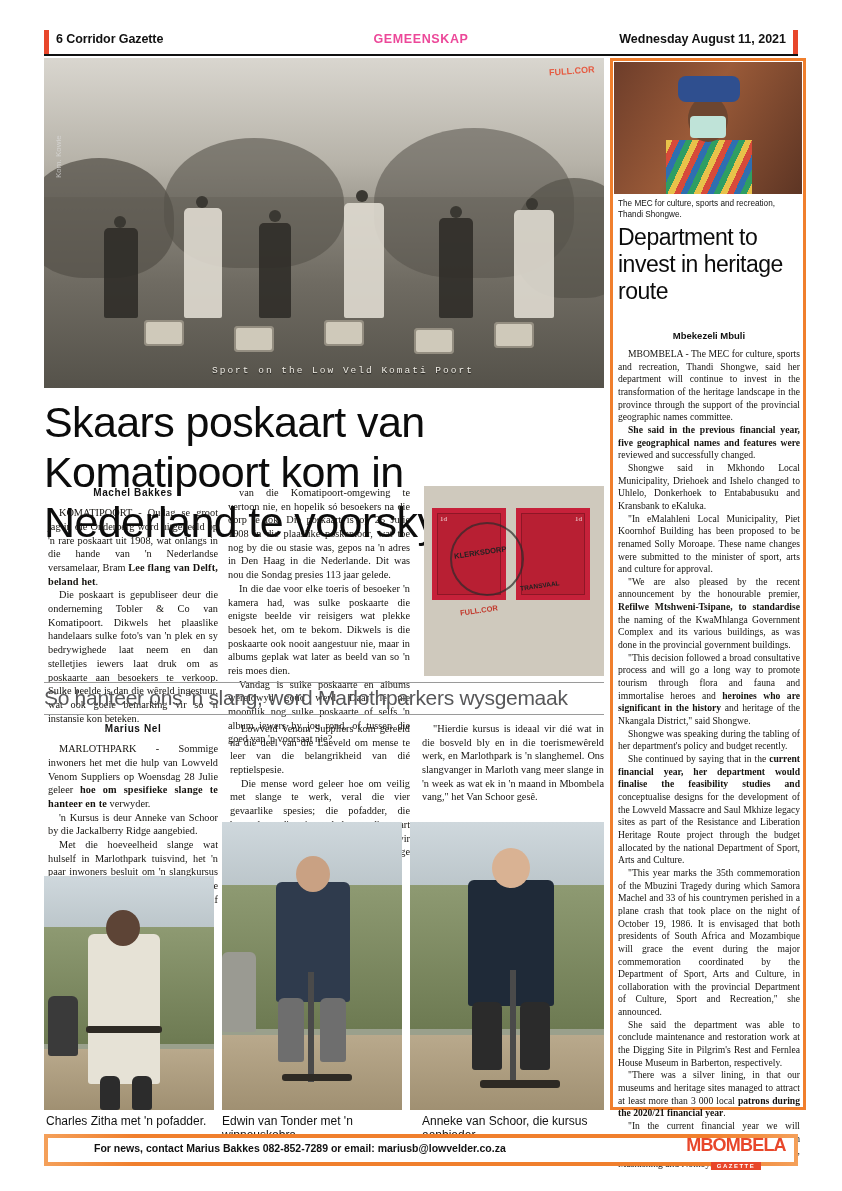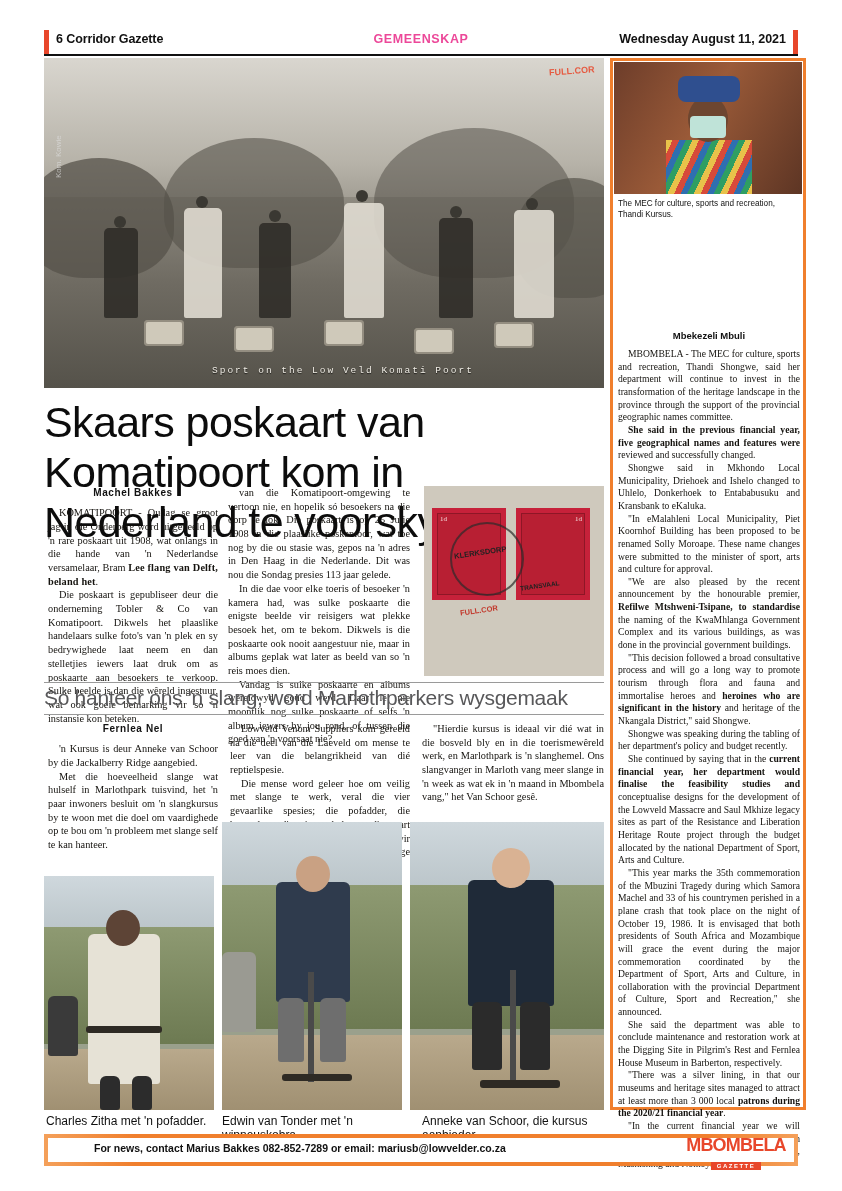--- a/index.html
+++ b/index.html
@@ -232,22 +232,23 @@
     <div class="canceltxt" style="left:30px;top:62px;">KLERKSDORP</div>
     <div class="canceltxt" style="left:96px;top:96px;font-size:6.5px;">TRANSVAAL</div>
     <div class="canceltxt" style="left:36px;top:120px;color:#c2362a;">FULL.COR</div>
   </div>
 
   <div class="rule2"></div>
   <div class="headline2">Só hanteer ons 'n slang, word Marlothparkers wysgemaak</div>
   <div class="rule2b"></div>
 
   <div class="col" id="a2c1">
-    <div class="byline">Fernlea Nel</div>
-    <div>
+    <div class="byline">Marius Nel</div>
+    <div>
+        <p>MARLOTHPARK - Sommige inwoners het met die hulp van Lowveld Venom Suppliers op Woensdag 28 Julie geleer <b class="hl">hoe om spesifieke slange te hanteer en te</b> verwyder.</p>
         <p>'n Kursus is deur Anneke van Schoor by die Jackalberry Ridge aangebied.</p>
         <p>Met die hoeveelheid slange wat hulself in Marlothpark tuisvind, het 'n paar inwoners besluit om 'n slangkursus by te woon met die doel om vaardighede op te bou om 'n probleem met slange self te kan hanteer.</p>
       </div>
   </div>
   <div class="col" id="a2c2">
     <div>
         <p>Lowveld Venom Suppliers kom gereeld na dié deel van die Laeveld om mense te leer van die belangrikheid van dié reptielspesie.</p>
         <p>Die mense word geleer hoe om veilig met slange te werk, veral die vier gevaarlike spesies; die pofadder, die boomslang, die wipneuskobra en die swart mamba. Basiese opleiding in noodhulp vir wanneer iemand deur een van dié slange gepik word, word ook aangebied.</p>
       </div>
   </div>
@@ -299,21 +300,22 @@
   <div class="cap" id="cap3">Anneke van Schoor, die kursus aanbieder.</div>
 
   <div class="side"></div>
   <div class="side-photo">
     <div class="sp-bg"></div>
     <div class="sp-dress"></div>
     <div class="sp-face"></div>
     <div class="sp-mask"></div>
     <div class="sp-hat"></div>
   </div>
-  <div class="side-cap">The MEC for culture, sports and recreation, Thandi Kursus.</div>
+  <div class="side-cap">The MEC for culture, sports and recreation, Thandi Shongwe.</div>
+  <div class="side-head">Department to invest in heritage route</div>
   <div class="side-byline">Mbekezeli Mbuli</div>
   <div id="sidebody">
       <p>MBOMBELA - The MEC for culture, sports and recreation, Thandi Shongwe, said her department will continue to invest in the transformation of the heritage landscape in the province through the support of the provincial geographic names committee.</p>
       <p><b class="hl">She said in the previous financial year, five geographical names and features were</b> reviewed and successfully changed.</p>
       <p>Shongwe said in Mkhondo Local Municipality, Driehoek and Ishelo changed to Uhlelo, Donkerhoek to Entababusuku and Kransbank to eKaluka.</p>
       <p>"In eMalahleni Local Municipality, Piet Koornhof Building has been proposed to be renamed Solly Moroape. These name changes were submitted to the minister of sport, arts and culture for approval.</p>
       <p>"We are also pleased by the recent announcement by the honourable premier, <b class="hl">Refilwe Mtshweni-Tsipane, to standardise</b> the naming of the KwaMhlanga Government Complex and its various buildings, as was done in the provincial government buildings.</p>
       <p>"This decision followed a broad consultative process and will go a long way to promote tourism through flora and fauna and immortalise heroes and <b class="hl">heroines who are significant in the history</b> and heritage of the Nkangala District," said Shongwe.</p>
       <p>Shongwe was speaking during the tabling of her department's policy and budget recently.</p>
       <p>She continued by saying that in the <b class="hl">current financial year, her department would finalise the feasibility studies and</b> conceptualise designs for the development of the Lowveld Massacre and Saul Mkhize legacy sites as part of the Resistance and Liberation Heritage Route project through the budget allocated by the national Department of Sport, Arts and Culture.</p>

